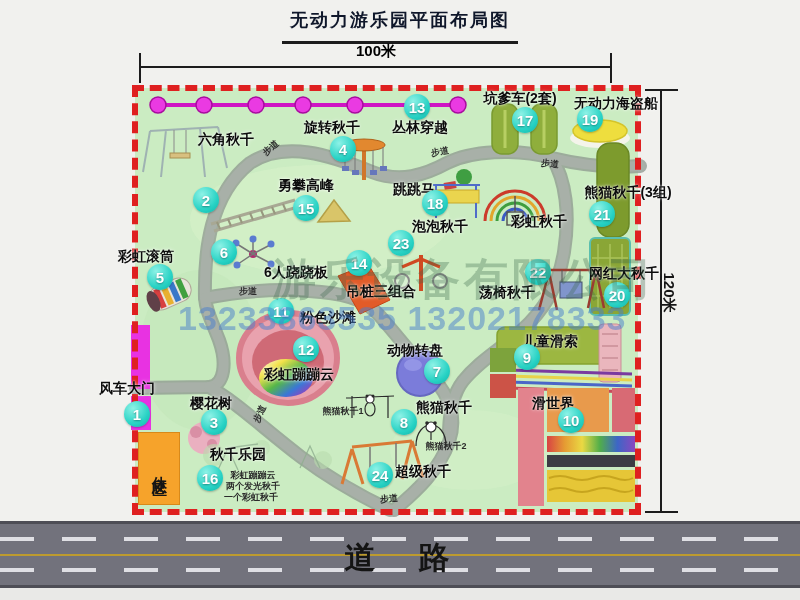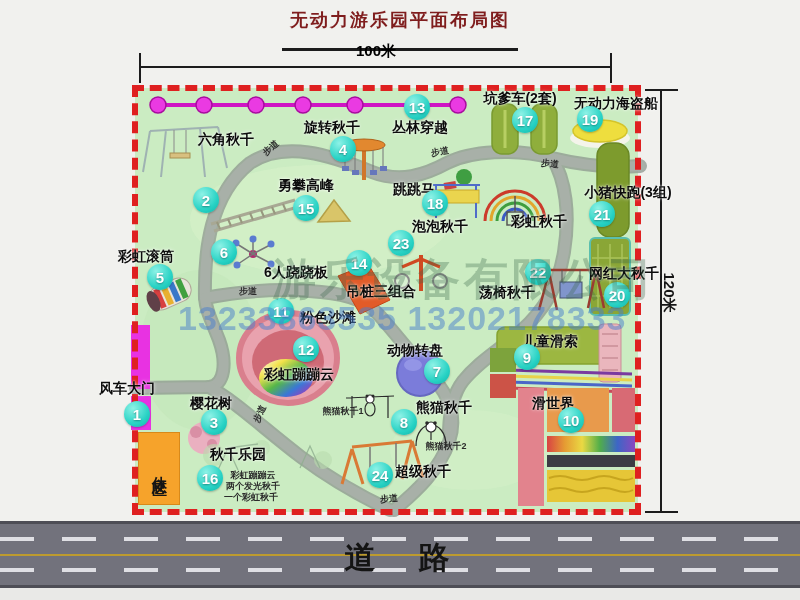--- a/index.html
+++ b/index.html
@@ -1,21 +1,21 @@
 <!DOCTYPE html>
 <html><head>
 <meta charset="utf-8">
 <style>
   html,body{margin:0;padding:0;}
   body{width:800px;height:600px;position:relative;overflow:hidden;background:#f1f1ee;
        font-family:"Liberation Sans","DejaVu Sans",sans-serif;}
   
   .title-wrap{position:absolute;top:8px;left:0;width:800px;text-align:center;z-index:6;}
-  .title{display:inline-block;font-size:18px;font-weight:bold;letter-spacing:2px;color:#7f1d1d;
-         border-bottom:3px solid #1c1c1c;padding:0 8px 16px;}
+  .title{display:inline-block;font-size:18px;font-weight:bold;letter-spacing:2px;color:#0f172a;
+         border-bottom:3px solid #1c1c1c;padding:0 8px 9px;}
   
   .dimw{position:absolute;left:0;top:42px;width:752px;text-align:center;font-size:15px;font-weight:bold;color:#000000;z-index:6;}
   .dimh{position:absolute;left:648px;top:283px;font-size:15px;font-weight:bold;color:#161616;transform:rotate(90deg);z-index:6;white-space:nowrap;}
   
   #map-bg{position:absolute;left:135px;top:88px;width:503px;height:424px;background:#cbecc2;z-index:1;}
   #map-border{position:absolute;left:132px;top:85px;width:509px;height:430px;box-sizing:border-box;
               border:6px dashed #df2020;z-index:15;pointer-events:none;}
   #decor{position:absolute;left:0;top:0;z-index:10;pointer-events:none;}
   
   .rest{position:absolute;left:138px;top:432px;width:40px;height:71px;background:#f6a32b;border:1px solid #d8891a;
@@ -323,21 +323,21 @@
     <div class="lbl" style="left: 238px; top: 455px;">秋千乐园</div>
     <div class="badge" style="left: 210px; top: 478px;">16</div>
     <div class="lbl" style="left: 520px; top: 99px;">坑爹车(2套)</div>
     <div class="badge" style="left: 525px; top: 120px;">17</div>
     <div class="lbl" style="left: 414px; top: 190px;">跳跳马</div>
     <div class="badge" style="left: 435px; top: 203px;">18</div>
     <div class="lbl" style="left: 616px; top: 104px;">无动力海盗船</div>
     <div class="badge" style="left: 590px; top: 119px;">19</div>
     <div class="lbl" style="left: 620px; top: 274px; padding-left: 8px;">网红大秋千</div>
     <div class="badge" style="left: 617px; top: 295px;">20</div>
-    <div class="lbl" style="left: 628px; top: 193px;">小猪快跑(3组)</div>
+    <div class="lbl" style="left: 628px; top: 193px;">熊猫秋千(3组)</div>
     <div class="badge" style="left: 602px; top: 214px;">21</div>
     <div class="lbl" style="left: 507px; top: 293px;">荡椅秋千</div>
     <div class="badge" style="left: 538px; top: 272px;">22</div>
     <div class="lbl" style="left: 440px; top: 227px;">泡泡秋千</div>
     <div class="badge" style="left: 401px; top: 243px;">23</div>
     <div class="lbl" style="left: 423px; top: 472px;">超级秋千</div>
     <div class="badge" style="left: 380px; top: 475px;">24</div>
     <div class="lbl" style="left: 539px; top: 222px;">彩虹秋千</div>
     <div class="slbl" style="left: 343px; top: 411px;">熊猫秋千1</div>
     <div class="slbl" style="left: 446px; top: 446px;">熊猫秋千2</div>

